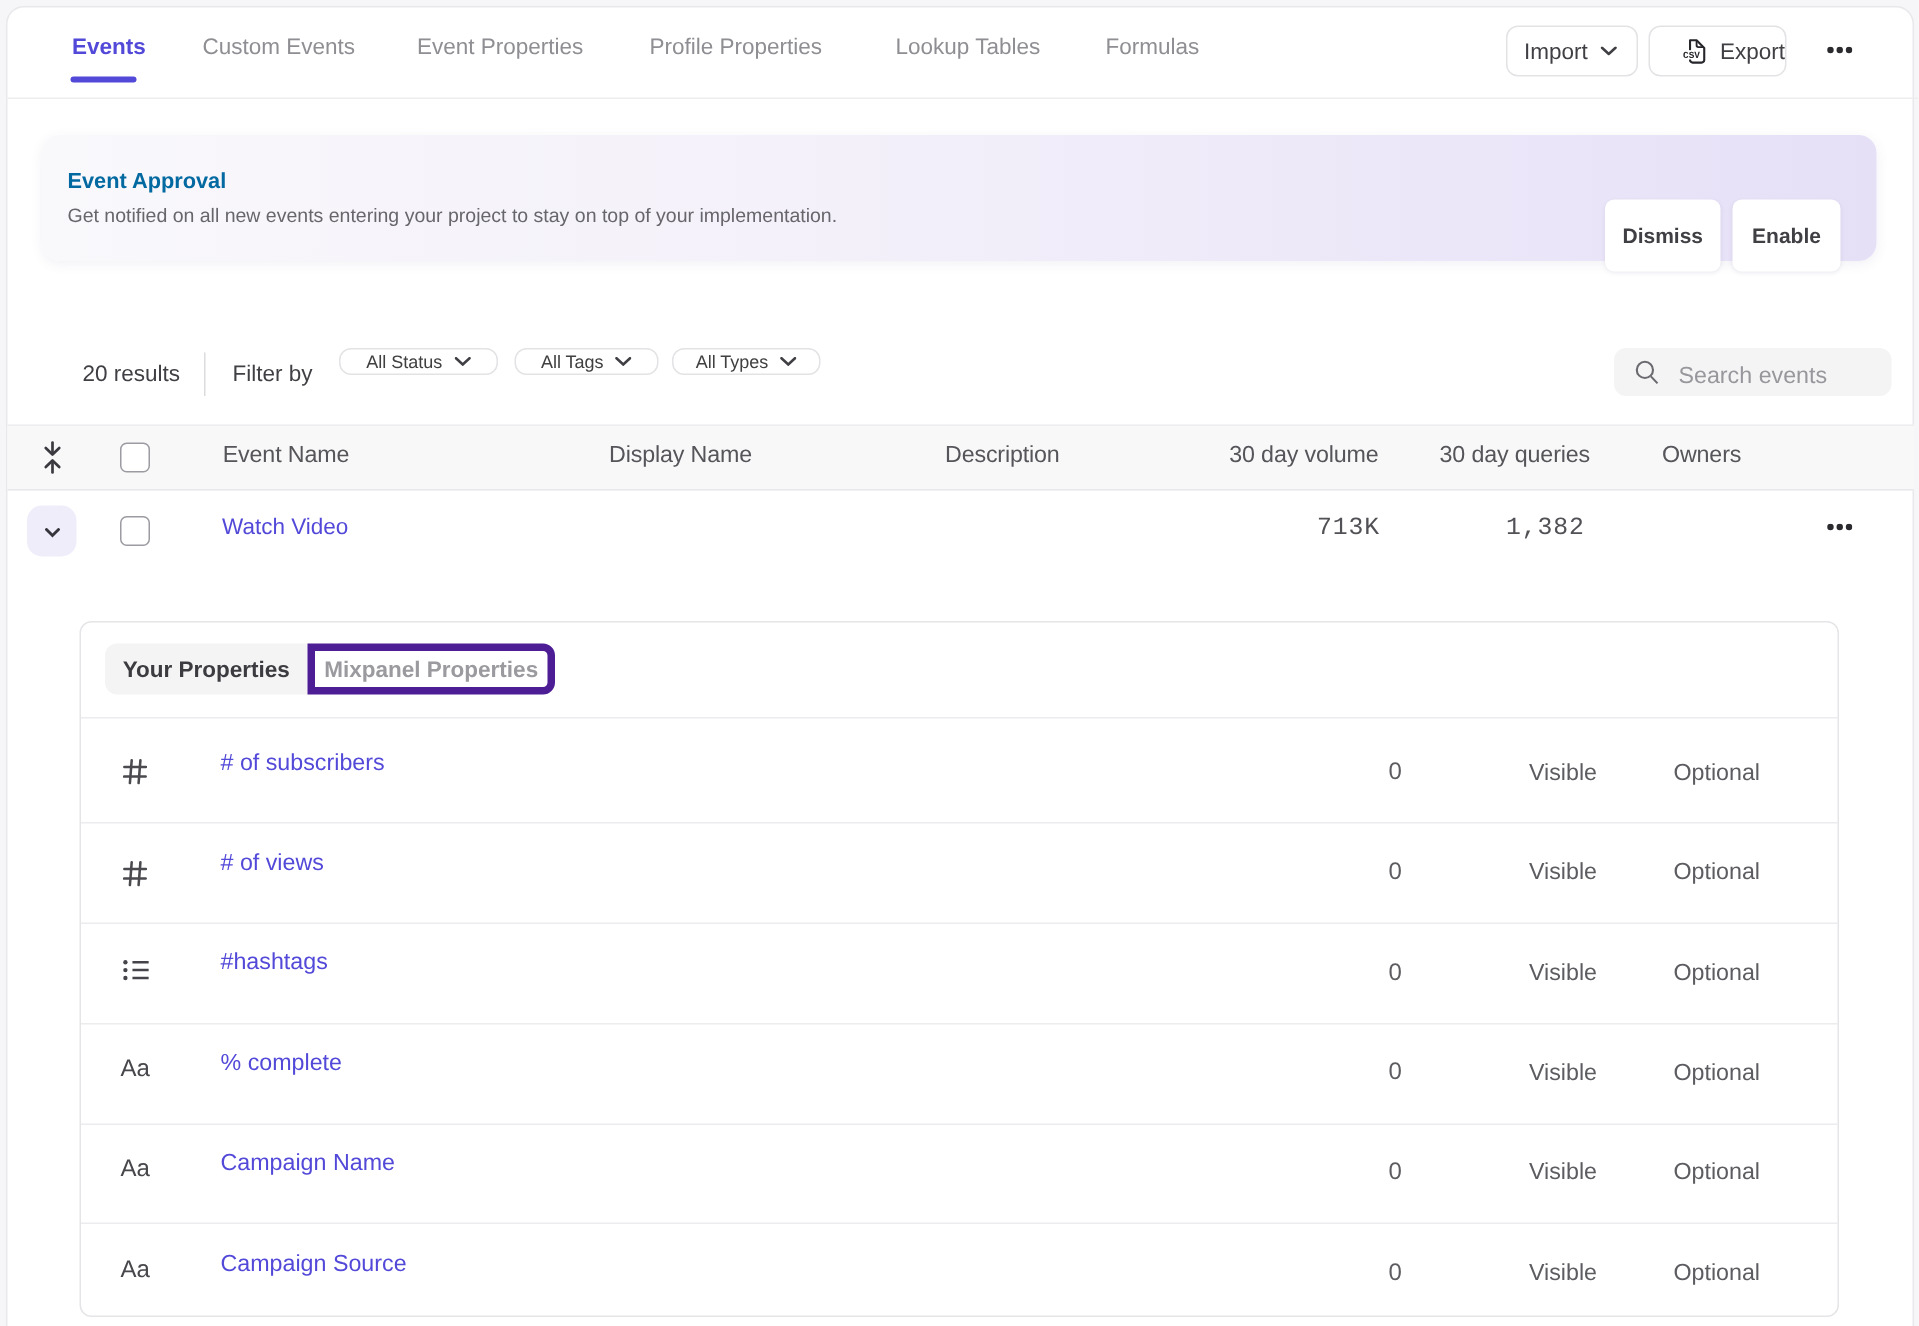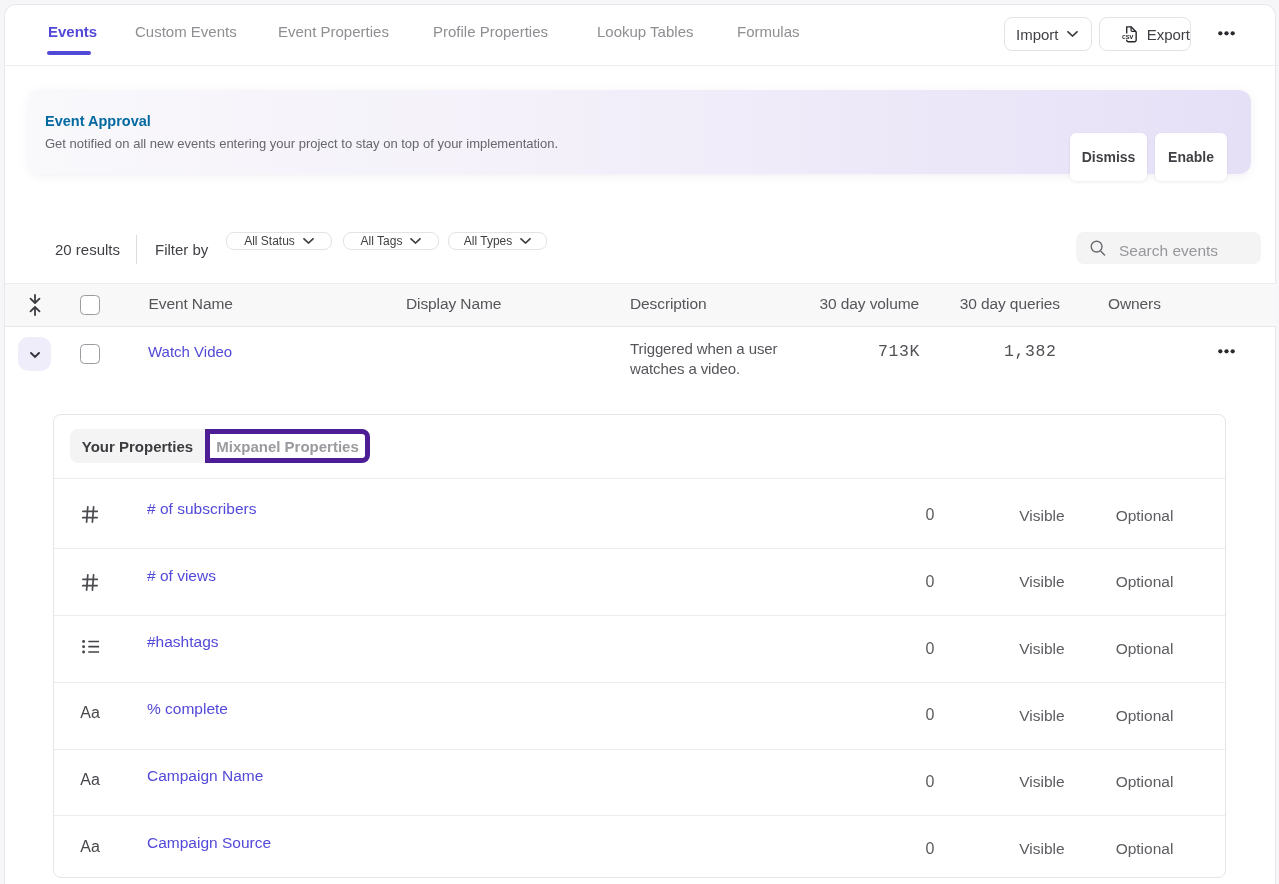--- a/index.html
+++ b/index.html
@@ -97,21 +97,20 @@
   <div class="hlabel" style="left:809px; width:110px; text-align:right;">30 day volume</div>
   <div class="hlabel" style="left:950px; width:110px; text-align:right;">30 day queries</div>
   <div class="hlabel" style="left:1108px;">Owners</div>
 
   <div class="abs" style="left:18px; top:336.5px; width:33px; height:34px; background:#f0edfa; border-radius:10px;"></div>
   <svg class="abs" style="left:30.3px; top:352px;" width="10" height="7" viewBox="0 0 10 7" fill="none" stroke="#35353b" stroke-width="1.9" stroke-linecap="round">
       <path d="M1 1 L5 5 L9 1"></path>
     </svg>
   <div class="cbox" style="left:80px; top:344px;"></div>
   <div class="abs" style="left:148px; top:342.5px; font-size:15px; color:#5349d9;">Watch Video</div>
-  <div class="abs" style="left:630px; top:339px; font-size:15px; color:#55555a; line-height:20.4px; letter-spacing:-0.1px;">Triggered when a user<br>watches a video.</div>
   <div class="abs mono" style="left:820px; top:341.5px; width:100px; text-align:right; font-size:16.5px; letter-spacing:0.6px; color:#515156;">713K</div>
   <div class="abs mono" style="left:956.5px; top:341.5px; width:100px; text-align:right; font-size:16.5px; letter-spacing:0.6px; color:#515156;">1,382</div>
   <svg class="abs" style="left:1218px; top:349px;" width="17" height="5" viewBox="0 0 17 5">
       <circle cx="2.3" cy="2.3" r="2.15" fill="#2a2a2f"></circle>
       <circle cx="8.5" cy="2.3" r="2.15" fill="#2a2a2f"></circle>
       <circle cx="14.7" cy="2.3" r="2.15" fill="#2a2a2f"></circle>
     </svg>
 
   <div class="abs" style="left:53px; top:414px; width:1173px; height:464px; background:#fff; border:1px solid #e5e5e8; border-radius:8px;"></div>
   <div class="abs" style="left:70px; top:429px; width:135px; height:34px; background:#f4f4f5; border-radius:8px 0 0 8px; display:flex; align-items:center; justify-content:center; font-size:15px; font-weight:600; color:#3c3c40;">Your Properties</div>

